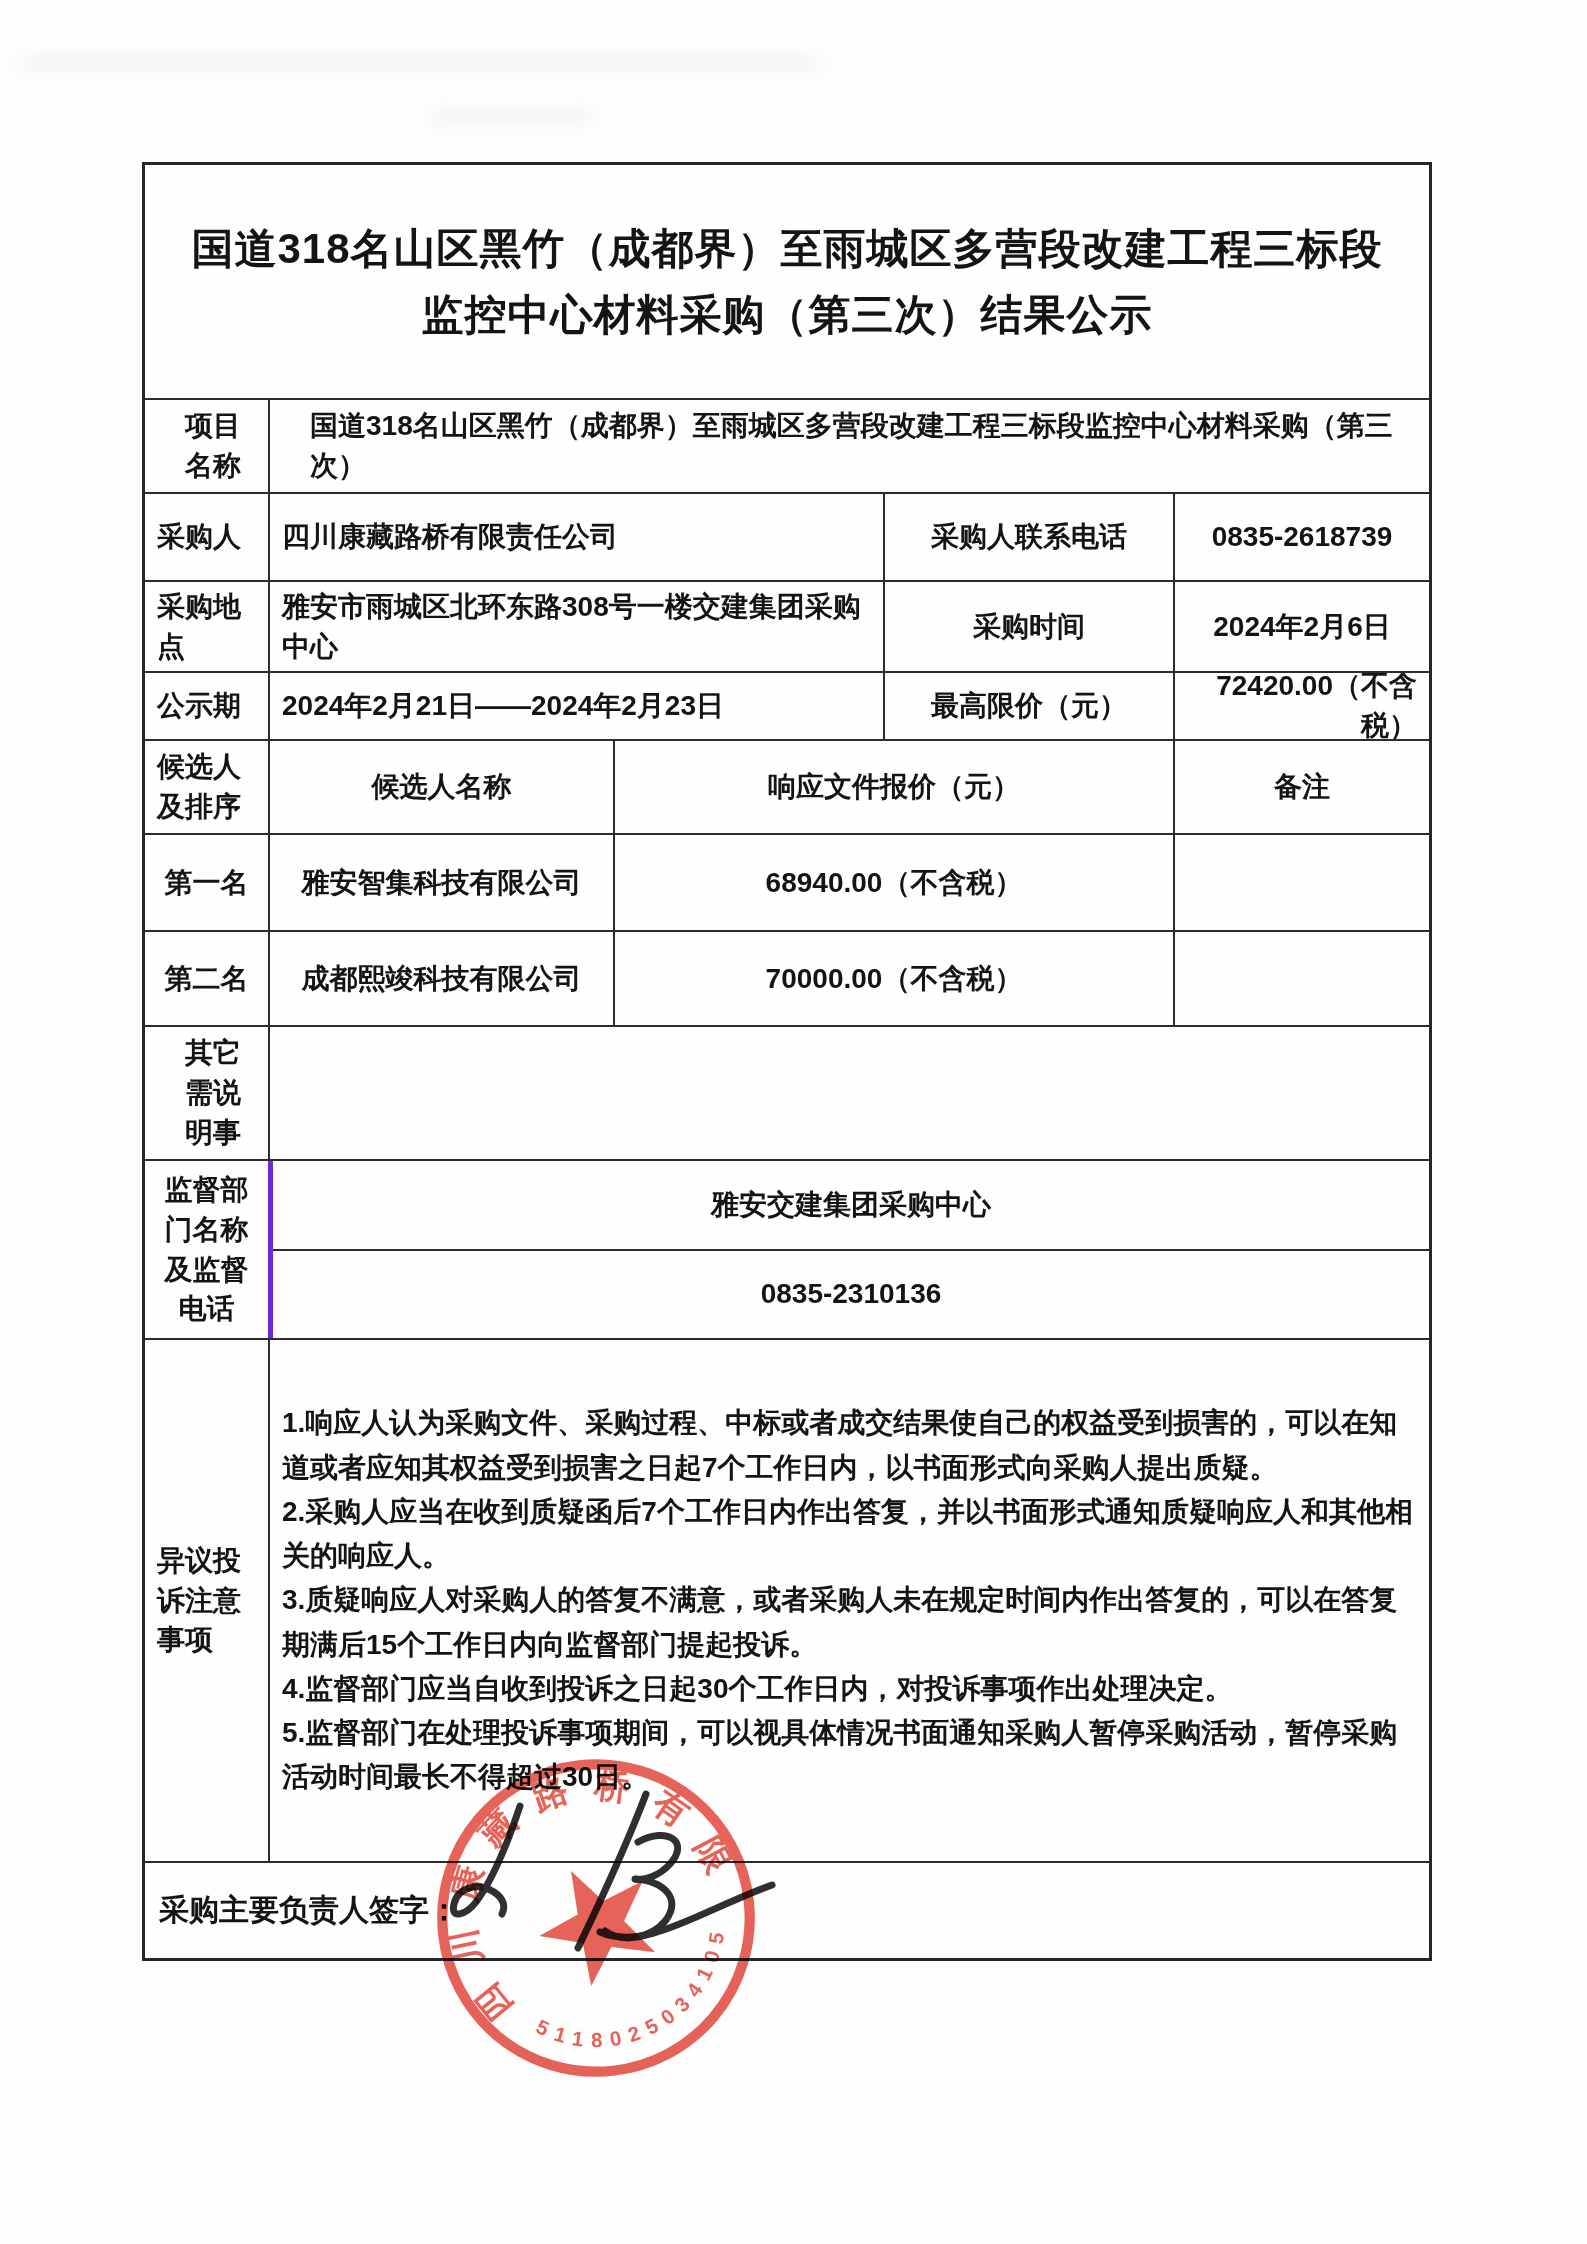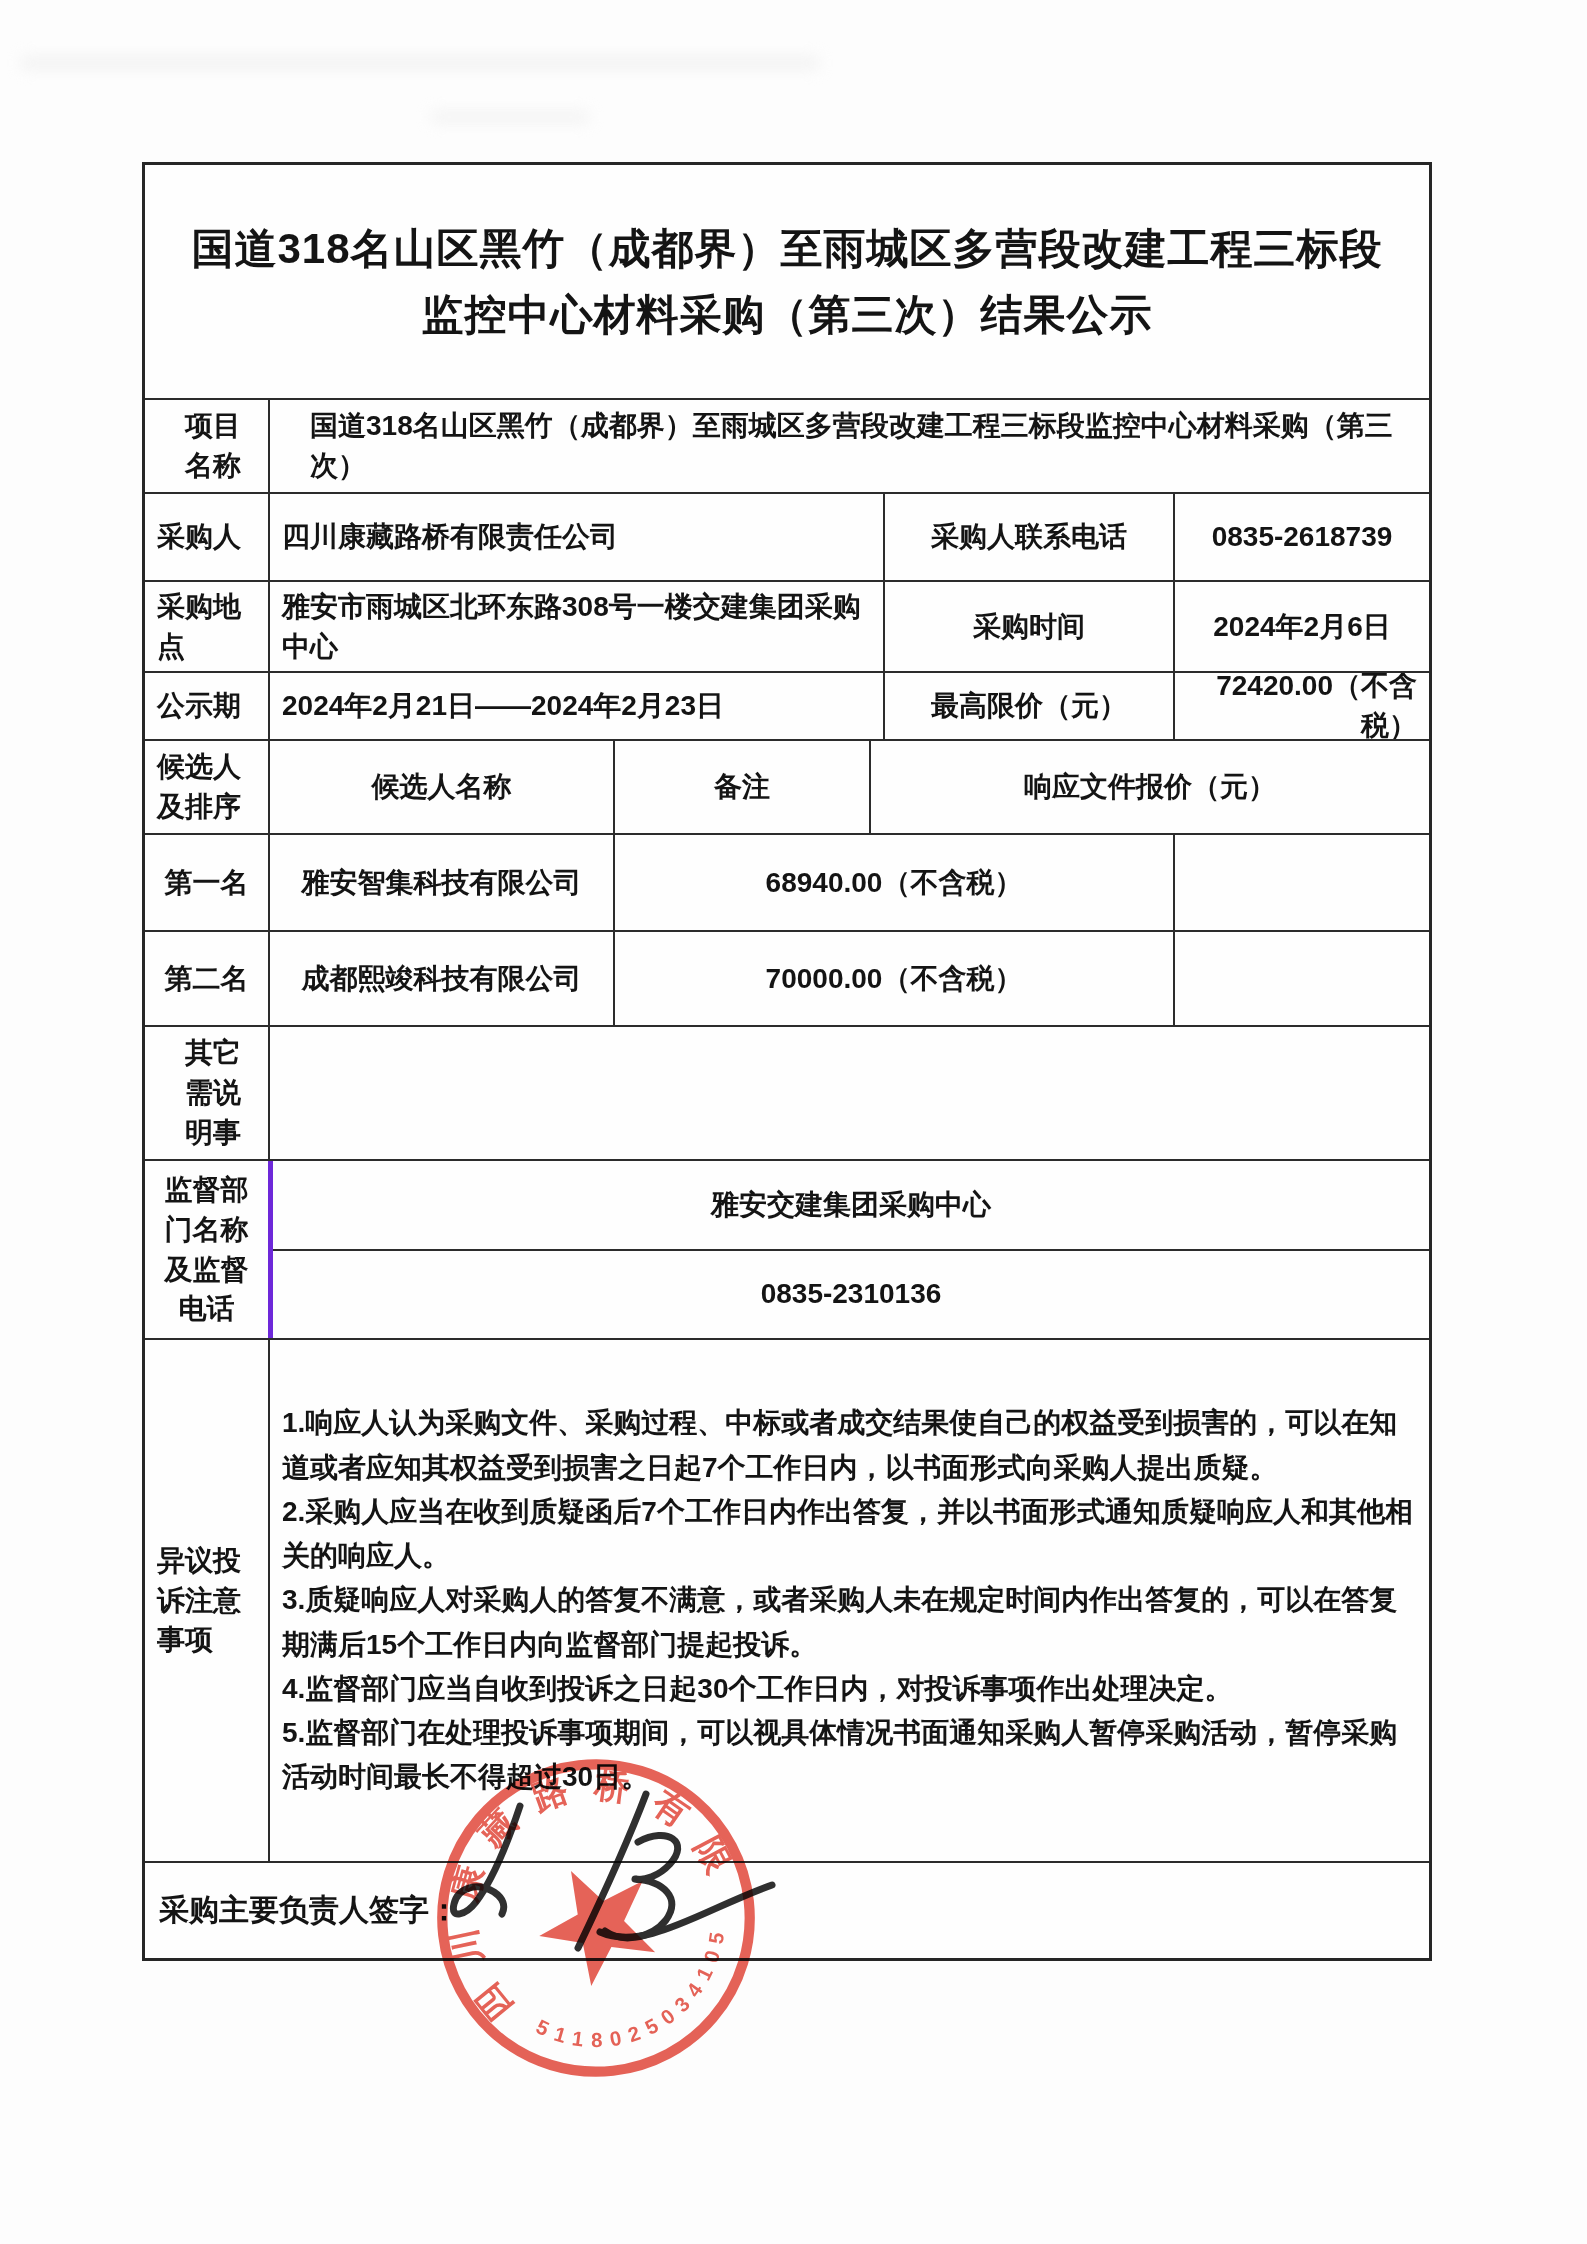--- a/index.html
+++ b/index.html
@@ -121,22 +121,22 @@
     <div class="row r-period">
       <div class="cell c-label">公示期</div>
       <div class="cell c-content">2024年2月21日——2024年2月23日</div>
       <div class="cell c-label2">最高限价（元）</div>
       <div class="cell c-value2">72420.00（不含税）</div>
     </div>
 
     <div class="row r-cand-h">
       <div class="cell c-rank" style="justify-content:flex-start;text-align:left;">候选人及排序</div>
       <div class="cell c-name">候选人名称</div>
+      <div class="cell c-price">响应文件报价（元）</div>
       <div class="cell c-remark center">备注</div>
-      <div class="cell c-price">响应文件报价（元）</div>
     </div>
 
     <div class="row r-cand-1">
       <div class="cell c-rank">第一名</div>
       <div class="cell c-name">雅安智集科技有限公司</div>
       <div class="cell c-price">68940.00（不含税）</div>
       <div class="cell c-remark"></div>
     </div>
 
     <div class="row r-cand-2">

